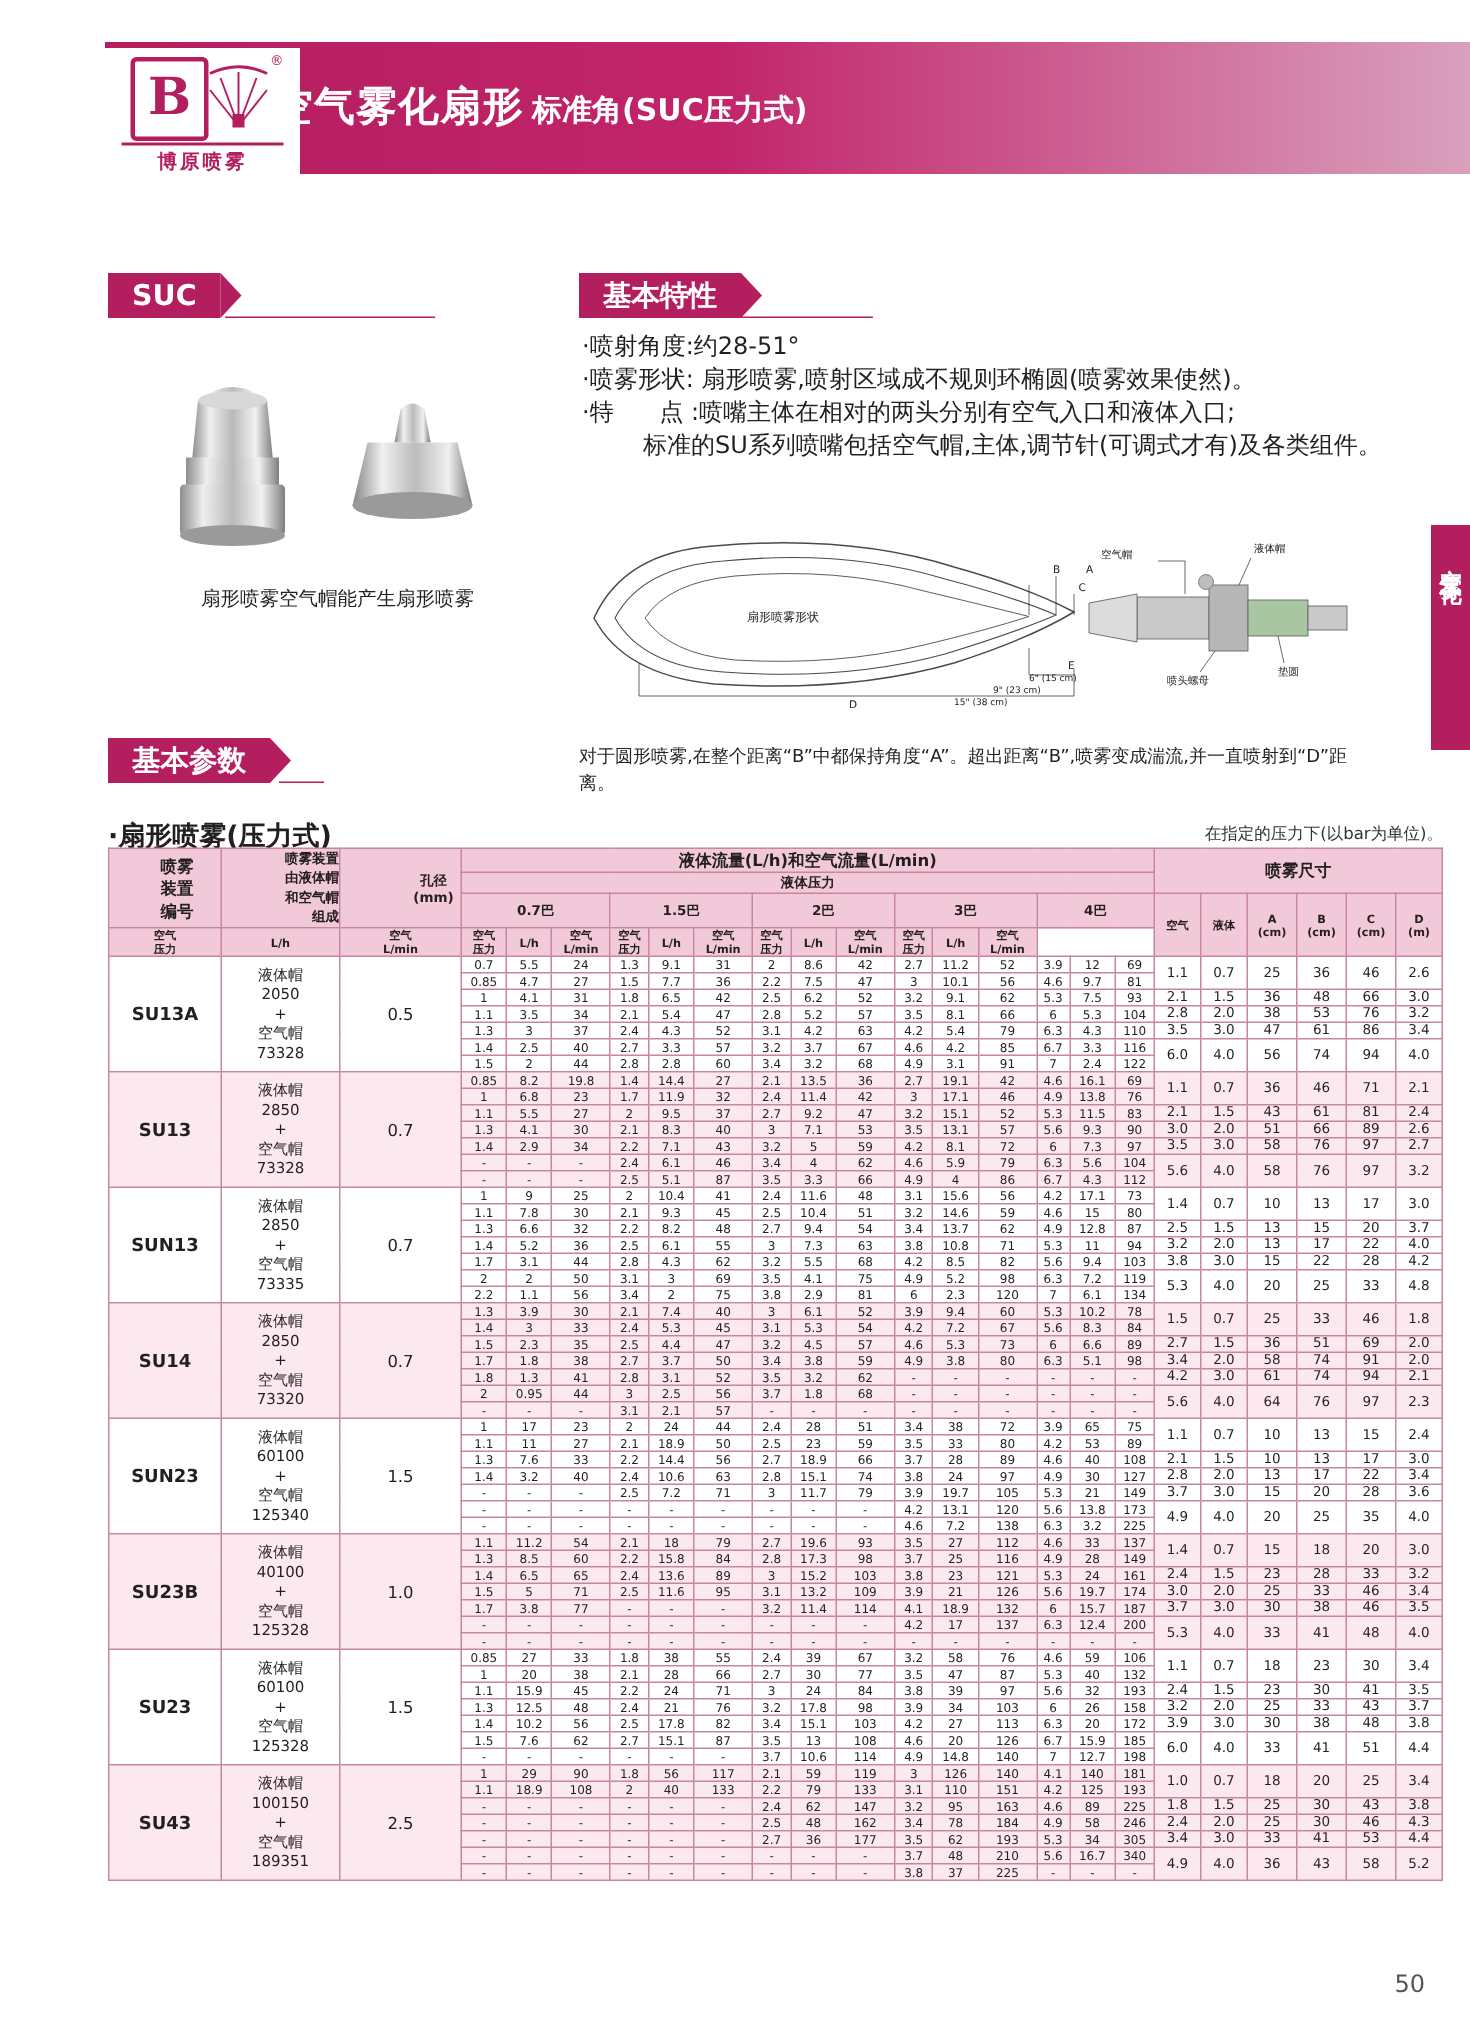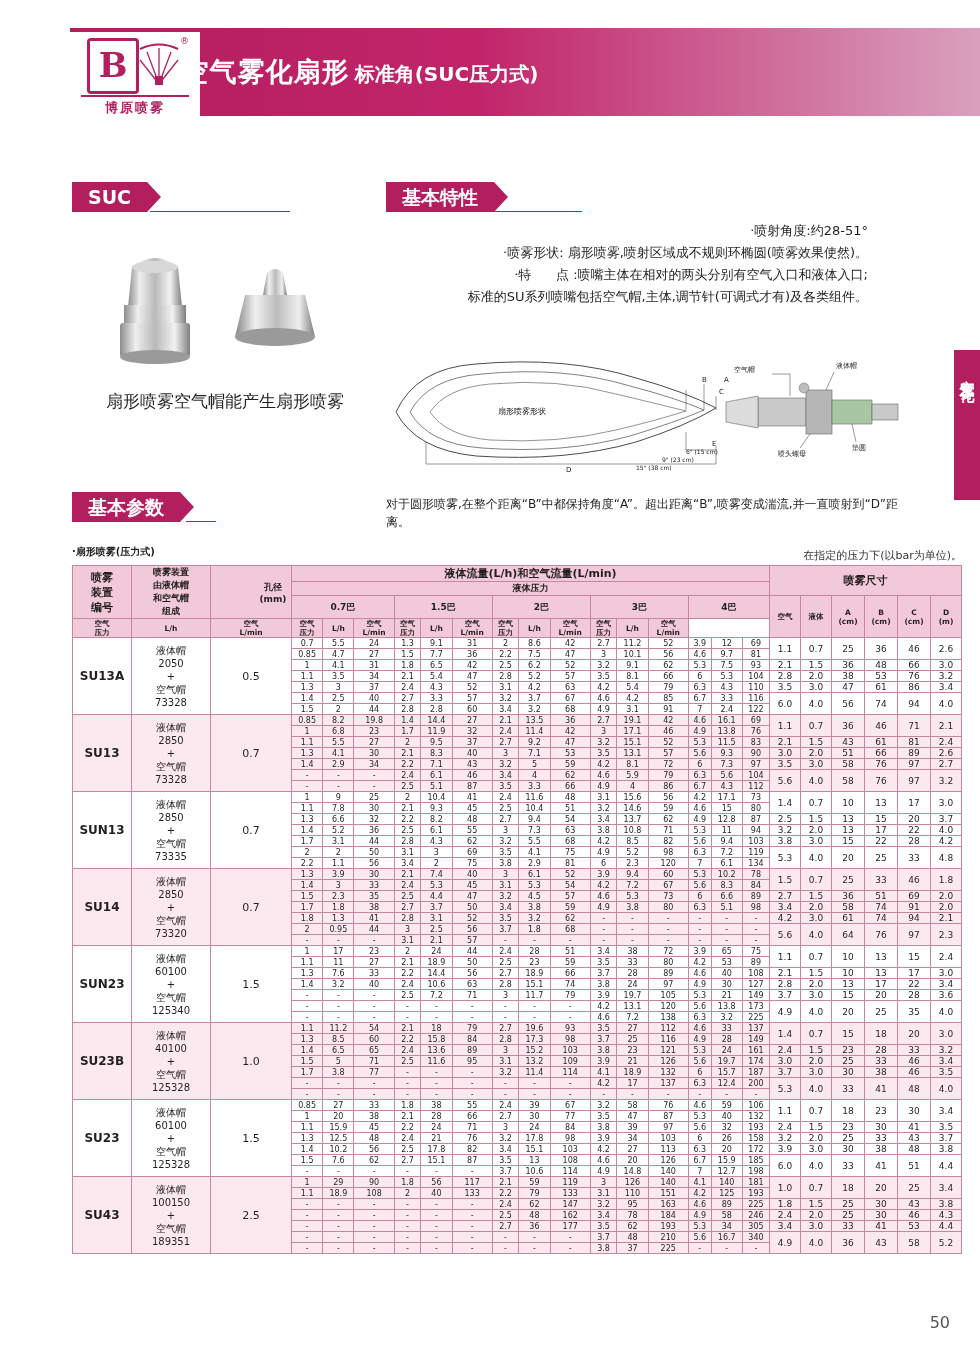--- a/index.html
+++ b/index.html
@@ -21,30 +21,30 @@
   
   .side-tab{position:absolute;right:0;top:350px;width:26px;height:150px;background:#b31e5f;color:#fff;
      font-size:15px;text-align:center;padding-top:14px;box-sizing:border-box;line-height:20px;font-weight:bold;}
   
   .sec-label{position:absolute;height:30px;background:#b31e5f;color:#fff;font-size:19px;font-weight:bold;
      line-height:30px;padding:0 16px;}
   .sec-label:after{content:"";position:absolute;right:-14px;top:0;border-left:14px solid #b31e5f;
      border-top:15px solid transparent;border-bottom:15px solid transparent;}
   .sec-rule{position:absolute;height:1px;background:#b31e5f;}
   
-  .prod-cap{position:absolute;left:80px;top:390px;width:290px;text-align:center;font-size:17px;}
+  .prod-cap{position:absolute;left:80px;top:390px;width:290px;text-align:center;font-size:13px;}
   .nozzle{position:absolute;}
   
-  .feat{position:absolute;left:388px;top:220px;width:480px;font-size:13px;line-height:22px;text-align:right;}
+  .feat{position:absolute;left:388px;top:220px;width:480px;font-size:16px;line-height:22px;}
   .feat div{white-space:pre;}
   
   .diagram{position:absolute;left:386px;top:350px;width:520px;height:130px;}
   .diag-note{position:absolute;left:386px;top:495px;width:520px;font-size:12px;line-height:18px;}
   
-  .p-sub{position:absolute;left:72px;top:545px;font-size:10px;font-weight:bold;}
+  .p-sub{position:absolute;left:72px;top:545px;font-size:18px;font-weight:bold;}
   .p-note{position:absolute;right:18px;top:548px;font-size:11px;color:#333;}
   
   table.main{position:absolute;left:72px;top:565px;border-collapse:collapse;font-size:8px;width:890px;}
   table.main td,table.main th{border:1px solid #c8859f;padding:0;text-align:center;vertical-align:middle;}
   .hdr{background:#f2c9d9;font-weight:bold;font-size:11px;}
   .hdr2{background:#f2c9d9;font-weight:bold;font-size:9px;}
   .hdr3{background:#f2c9d9;font-weight:bold;font-size:7.5px;line-height:9px;}
   .grp-name{font-size:12px;font-weight:bold;}
   .grp-desc{font-size:10px;line-height:13px;}
   .grp-bore{font-size:11px;}
@@ -187,27 +187,27 @@
   <span>基本参数</span>
 </div>
 <div class="sec-rule" style="left:186px;top:521px;width:30px;"></div>
 
 <div class="p-sub">·扇形喷雾(压力式)</div>
 <div class="p-note">在指定的压力下(以bar为单位)。</div>
 
 <table class="main">
   <thead>
     <tr>
-      <th class="hdr" rowspan="3" style="width:58px;">
+      <th class="hdr" rowspan="3" style="width:58px;padding-left:16px;">
         <div style="white-space:pre-line;">喷雾
 装置
 编号</div>
       </th>
       <th class="hdr2" rowspan="3" style="width:78px;">
-        <div style="white-space:pre-line;">喷雾装置
+        <div style="white-space:pre-line;text-align:right;">喷雾装置
 由液体帽
 和空气帽
 组成</div>
       </th>
       <th class="hdr2" rowspan="3" style="width:36px;padding-left:44px;">
         <div style="white-space:pre-line;">孔径
 (mm)</div>
       </th>
       <th class="hdr" colspan="15">液体流量(L/h)和空气流量(L/min)</th>
       <th class="hdr" colspan="6" rowspan="2">喷雾尺寸</th>

